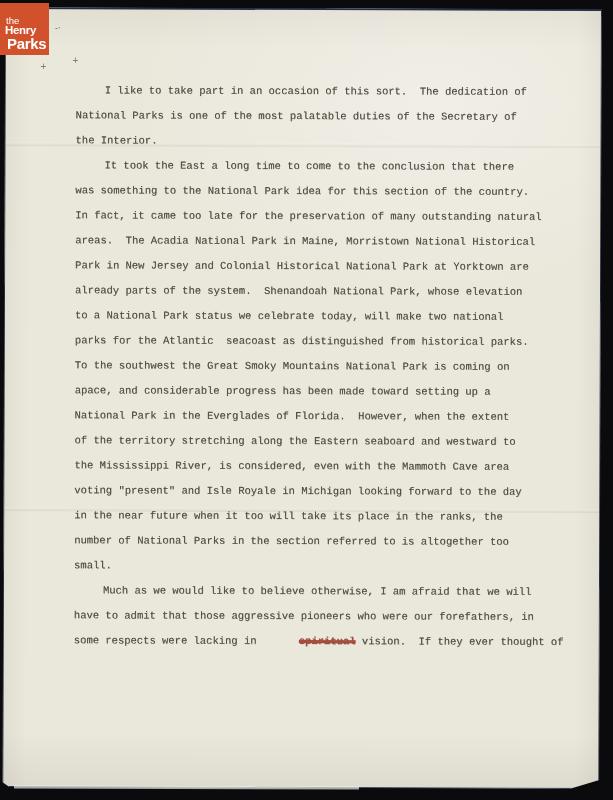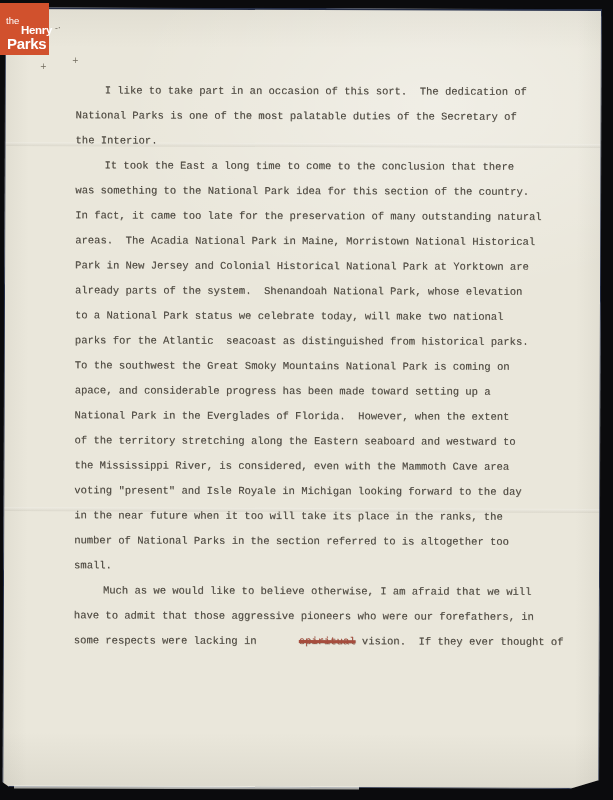--- a/index.html
+++ b/index.html
@@ -71,21 +71,21 @@
     font-family: "Liberation Mono", monospace;
     font-size: 10.5px;
     line-height: 25px;
     color: #4f4b43;
     white-space: pre;
     letter-spacing: 0px;
     text-shadow: 0.3px 0.3px 0.5px rgba(70,64,52,0.45);
   }
   .para .line:first-child { text-indent: 29px; }
   .struck {
-    font-weight: normal;
+    font-weight: bold;
     text-decoration: line-through;
     text-decoration-thickness: 2.5px;
     opacity: 0.88;
     padding-left: 36px;
   }
   
   .logo {
     position: absolute;
     left: 0;
     top: 3px;
@@ -93,21 +93,21 @@
     height: 52px;
     background: #d1512d;
   }
   .logo span {
     position: absolute;
     color: #ffffff;
     font-family: "Liberation Sans", sans-serif;
     line-height: 1;
   }
   .logo .the   { left: 6px;  top: 13px; font-size: 9.5px;  font-weight: 400; text-align: right; }
-  .logo .henry { left: 21px; top: 22px; font-size: 11.5px; font-weight: 700; letter-spacing: -0.3px; }
+  .logo .henry { left: 5px; top: 22px; font-size: 11.5px; font-weight: 700; letter-spacing: -0.3px; }
   .logo .ford  { left: 7px;  top: 33px; font-size: 15px;   font-weight: 700; letter-spacing: -0.3px; }
   
   .pencil-mark {
     position: absolute;
     color: rgba(90,85,72,0.85);
     font-family: "DejaVu Sans", sans-serif;
     font-size: 8px;
     line-height: 1;
   }
 </style>

